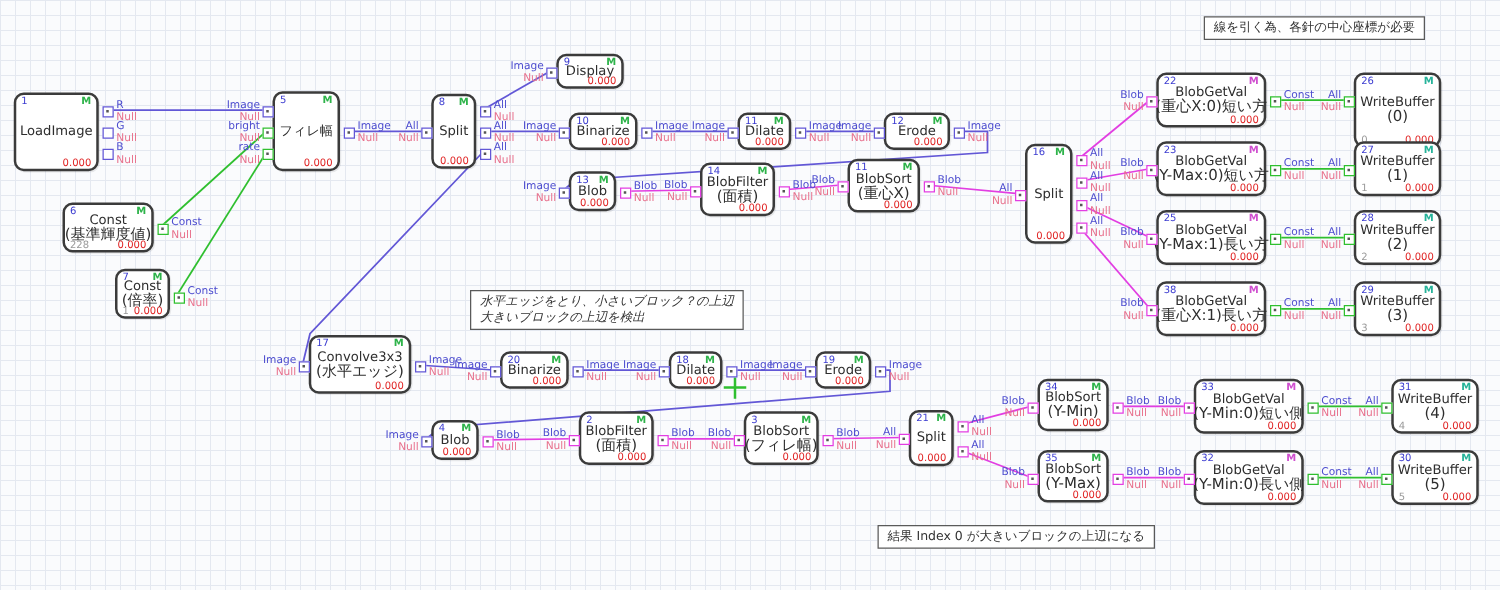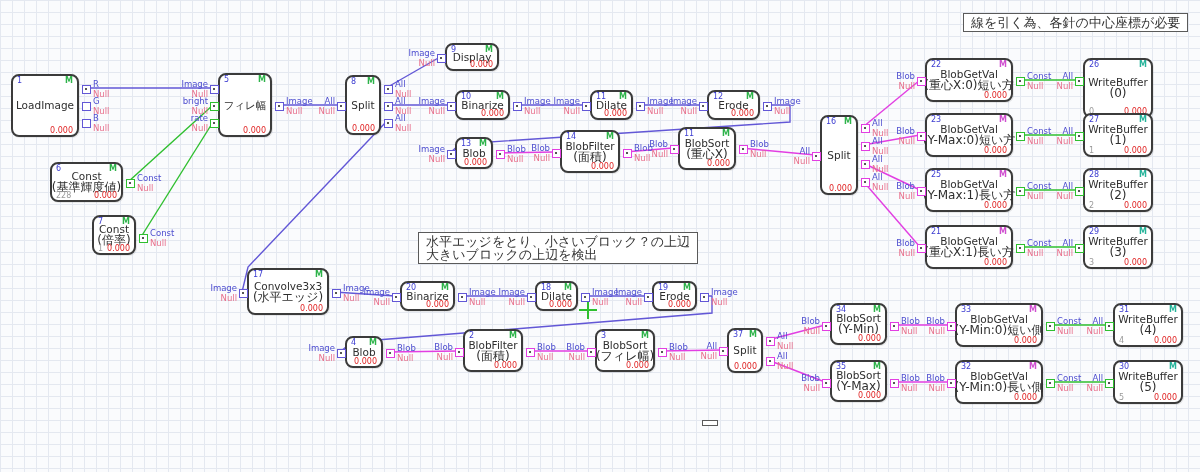--- a/index.html
+++ b/index.html
@@ -27,21 +27,21 @@
   .nlv{position:absolute;bottom:0px;left:4px;font-size:8px;line-height:9px;color:#9a9a9a;}
   .port{position:absolute;width:9px;height:9px;background:#fff;border:1.5px solid;}
   .port.dot::after{content:"";position:absolute;left:2px;top:2px;width:2px;height:2px;background:#555;}
   .c-image{border-color:#6257d6}.c-blob{border-color:#e23ee2}.c-const{border-color:#2fbf2f}
   .plabel{position:absolute;font-size:8.5px;line-height:9.5px;white-space:nowrap;}
   .plabel span{display:block;}
   .pi{transform:translateX(-100%);text-align:right;}
   .plabel .t{color:#4d4dcf}.plabel .n{color:#e8708c}
   .ann{
     position:absolute;background:#fff;border:1.5px solid #5a5a5a;color:#333;
-    padding:2px 7px;font-size:13px;line-height:13px;white-space:nowrap;
+    padding:2px 7px;font-size:10px;line-height:13px;white-space:nowrap;
   }
   .cursor{position:absolute;width:18px;height:18px;}
   .cursor::before{content:"";position:absolute;left:0;top:8px;width:18px;height:2px;background:#2fbf2f;}
   .cursor::after{content:"";position:absolute;left:8px;top:0;width:2px;height:18px;background:#2fbf2f;}
   svg{position:absolute;left:0;top:0;}
 </style>
 </head>
 <body>
 
 <div class="canvas">
@@ -77,25 +77,26 @@
       <polyline points="1018,80 1078,80" fill="none" stroke="#2fbf2f" stroke-width="1.4"></polyline>
       <polyline points="1018,135 1078,135" fill="none" stroke="#2fbf2f" stroke-width="1.4"></polyline>
       <polyline points="1018,190 1078,190" fill="none" stroke="#2fbf2f" stroke-width="1.4"></polyline>
       <polyline points="1018,247 1078,247" fill="none" stroke="#2fbf2f" stroke-width="1.4"></polyline>
       <polyline points="1048,325 1108,325" fill="none" stroke="#2fbf2f" stroke-width="1.4"></polyline>
       <polyline points="1048,382 1108,382" fill="none" stroke="#2fbf2f" stroke-width="1.4"></polyline>
     </svg>
   <div class="ann" style="left:963px;top:13px;">
     <div>線を引く為、各針の中心座標が必要</div>
   </div>
-  <div class="ann" style="left:418px;top:232px;">
+  <div class="ann" style="left:376px;top:232px;font-style:italic;">
     <div>水平エッジをとり、小さいブロック？の上辺</div>
     <div>大きいブロックの上辺を検出</div>
   </div>
   <div class="ann" style="left:702px;top:420px;">
+    <div>結果 Index 0 が大きいブロックの上辺になる</div>
   </div>
   <div class="cursor" style="left:579px;top:301px;"></div>
 <div class="node" style="left: 11px; top: 74px; width: 68px; height: 63px;">
       <span class="nid">1</span>
       <span class="nm m-green">M</span>
       <div class="ntitle">
         <span class="t1">LoadImage</span>
       </div>
       <span class="nval">0.000</span>
       <div class="port c-image dot" style="top: 9px; left: 69px;"></div>
@@ -479,21 +480,21 @@
         <span class="t">Blob</span>
         <span class="n">Null</span>
       </div>
       <div class="port c-blob dot" style="top: 17px; left: 61px;"></div>
       <div class="plabel po" style="top: 12px; left: 72px;">
         <span class="t">Blob</span>
         <span class="n">Null</span>
       </div>
     </div>
     <div class="node" style="left: 727px; top: 328px; width: 36px; height: 45px;">
-      <span class="nid">37</span>
+      <span class="nid">21</span>
       <span class="nm m-green">M</span>
       <div class="ntitle">
         <span class="t1">Split</span>
       </div>
       <span class="nval">0.000</span>
       <div class="port c-blob dot" style="top: 17px; left: -10px;"></div>
       <div class="plabel pi" style="top: 12px; left: -12px;">
         <span class="t">All</span>
         <span class="n">Null</span>
       </div>
@@ -597,21 +598,21 @@
         <span class="t">Blob</span>
         <span class="n">Null</span>
       </div>
       <div class="port c-const dot" style="top: 17px; left: 89px;"></div>
       <div class="plabel po" style="top: 12px; left: 100px;">
         <span class="t">Const</span>
         <span class="n">Null</span>
       </div>
     </div>
     <div class="node" style="left: 925px; top: 225px; width: 88px; height: 44px;">
-      <span class="nid">21</span>
+      <span class="nid">38</span>
       <span class="nm m-magenta">M</span>
       <div class="ntitle">
         <span class="t1">BlobGetVal</span>
         <span class="t2">(重心X:1)長い方</span>
       </div>
       <span class="nval">0.000</span>
       <div class="port c-blob dot" style="top: 17px; left: -10px;"></div>
       <div class="plabel pi" style="top: 12px; left: -12px;">
         <span class="t">Blob</span>
         <span class="n">Null</span>

